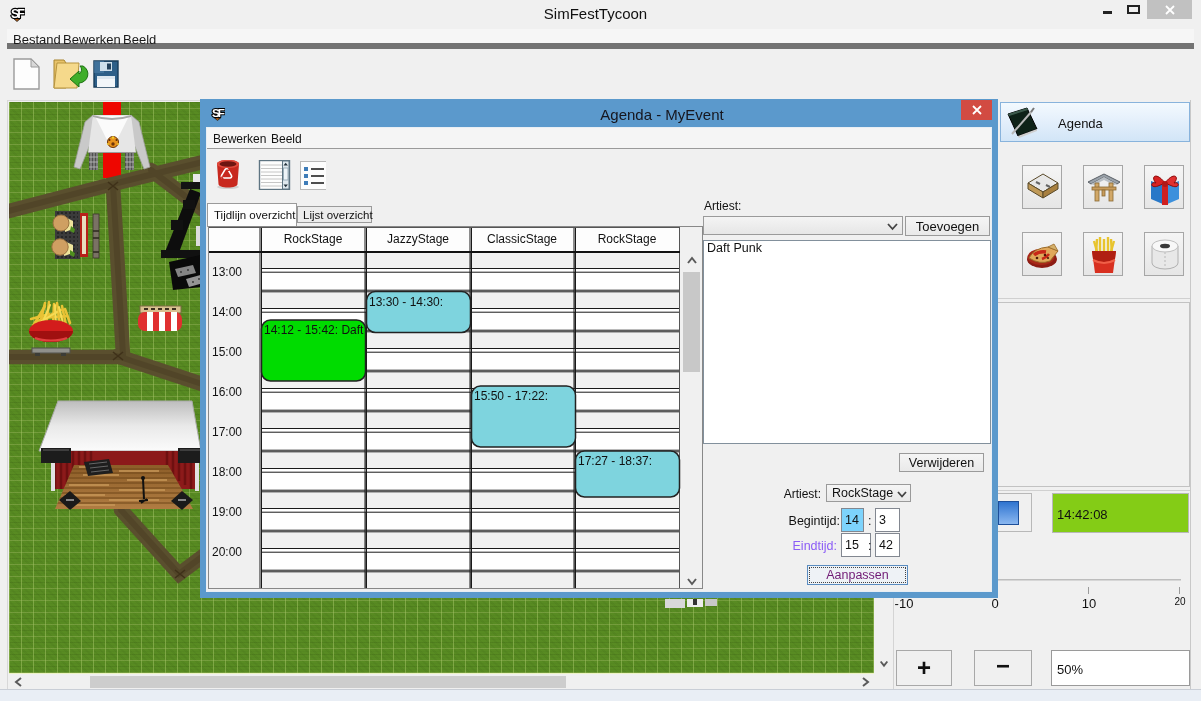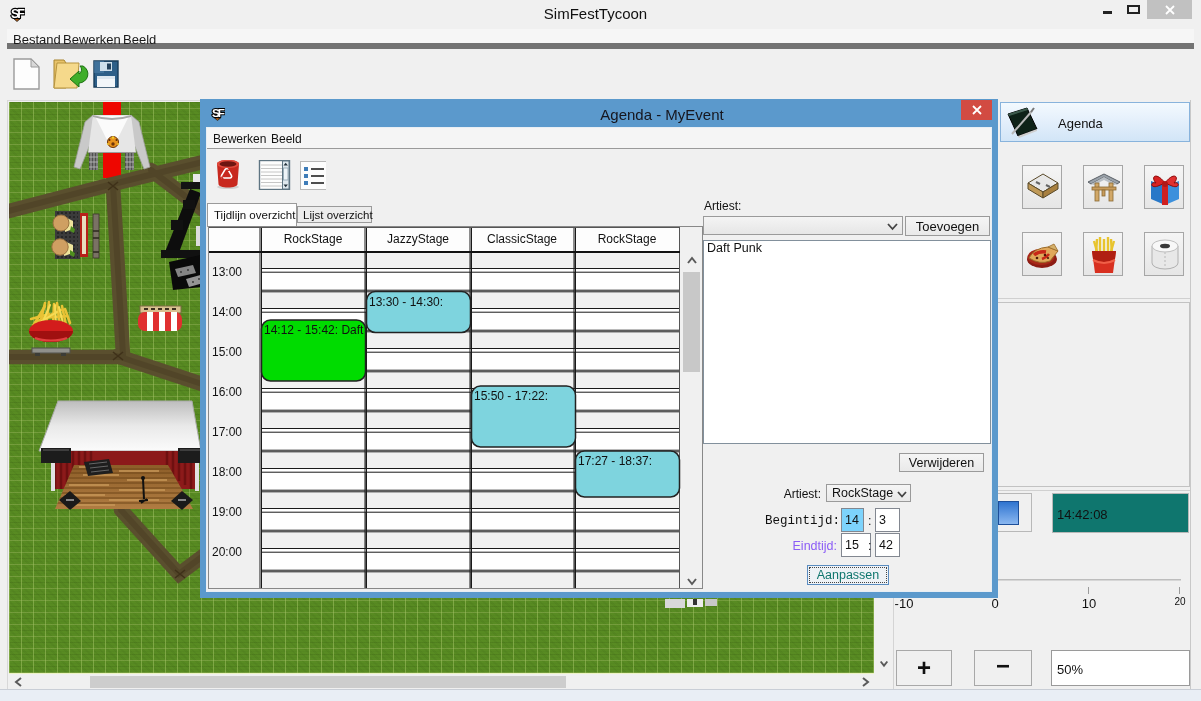--- a/index.html
+++ b/index.html
@@ -309,21 +309,21 @@
     </svg>
   </div>
 
   <div class="abs" style="left:5px;top:198px;width:291px;height:1px;background:#d0d0d0;"></div>
 
   <div class="abs" style="left:6px;top:202px;width:290px;height:185px;border:1px solid #c2c2c2;background:#f0f0f0;"></div>
 
   <div class="abs" style="left:5px;top:390px;width:291px;height:1px;background:#d0d0d0;"></div>
   <div class="abs" style="left:102px;top:393px;width:36px;height:39px;border:1px solid #b8b8b8;background:#f0f0f0;"></div>
   <div class="abs" style="left:104px;top:401px;width:21px;height:24px;background:linear-gradient(180deg,#2f74d0,#8ab7f0);border:1px solid #1d4f9a;"></div>
-  <div class="abs" style="left:158px;top:393px;width:137px;height:40px;border:1px solid #b8b8b8;background:#0f766e;font-size:13px;color:#111;">
+  <div class="abs" style="left:158px;top:393px;width:137px;height:40px;border:1px solid #b8b8b8;background:#84cc16;font-size:13px;color:#111;">
       <span class="abs" style="left:4px;top:13px;">14:42:08</span>
     </div>
 
   <div class="abs" style="left:8px;top:479px;width:279px;height:2px;background:#d6d6d6;border-top:1px solid #bdbdbd;"></div>
   <div class="abs" style="left:194px;top:487px;width:1px;height:7px;background:#9a9a9a;"></div>
   <div class="abs" style="left:285px;top:487px;width:1px;height:7px;background:#9a9a9a;"></div>
   <div class="abs" style="left:-3px;top:496px;width:26px;text-align:center;font-size:13px;color:#111;">-10</div>
   <div class="abs" style="left:88px;top:496px;width:26px;text-align:center;font-size:13px;color:#111;">0</div>
   <div class="abs" style="left:182px;top:496px;width:26px;text-align:center;font-size:13px;color:#111;">10</div>
   <div class="abs" style="left:273px;top:496px;width:26px;text-align:center;font-size:10px;color:#111;">20</div>
@@ -527,33 +527,33 @@
       </div>
     <div class="abs" style="left:692px;top:325px;width:85px;height:19px;border:1px solid #9a9a9a;background:linear-gradient(180deg,#f5f5f5,#e9e9e9);text-align:center;font-size:12.5px;color:#111;line-height:18px;">Verwijderen</div>
 
     <div class="abs" style="left:540px;top:359px;width:74px;text-align:right;font-size:12px;color:#111;">Artiest:</div>
     <div class="abs" style="left:619px;top:356px;width:85px;height:18px;border:1px solid #9a9a9a;background:linear-gradient(180deg,#f5f5f5,#e9e9e9);font-size:12.5px;color:#111;">
       <span class="abs" style="left:5px;top:1px;">RockStage</span>
       <svg class="abs" style="left:70px;top:6px;" width="10" height="7" viewBox="0 0 10 7">
           <path d="M1,1 L5,5.5 L9,1" fill="none" stroke="#444" stroke-width="1.8"></path>
         </svg>
     </div>
-    <div class="abs" style="left:540px;top:386px;width:93px;text-align:right;font-size:12.5px;color:#111;font-family:Liberation Mono, monospace;">Begintijd:</div>
+    <div class="abs" style="left:540px;top:386px;width:93px;text-align:right;font-size:12.5px;color:#111;">Begintijd:</div>
     <div class="abs" style="left:634px;top:380px;width:23px;height:24px;border:1px solid #828790;background:#7dd3fc;font-size:12.5px;color:#111;">
         <span class="abs" style="left:3px;top:4px;">14</span>
       </div>
     <div class="abs" style="left:661px;top:386px;font-size:12.5px;color:#111;">:</div>
     <div class="abs" style="left:668px;top:380px;width:25px;height:24px;border:1px solid #828790;background:#fff;font-size:12.5px;color:#111;">
         <span class="abs" style="left:3px;top:4px;">3</span>
       </div>
     <div class="abs" style="left:540px;top:411px;width:90px;text-align:right;font-size:12.5px;color:#8b5cf6;">Eindtijd:</div>
     <div class="abs" style="left:634px;top:405px;width:30px;height:24px;border:1px solid #828790;background:#fff;font-size:12.5px;color:#111;">
         <span class="abs" style="left:3px;top:4px;">15</span>
       </div>
     <div class="abs" style="left:661px;top:411px;font-size:12.5px;color:#111;">:</div>
     <div class="abs" style="left:668px;top:405px;width:25px;height:24px;border:1px solid #828790;background:#fff;font-size:12.5px;color:#111;">
         <span class="abs" style="left:3px;top:4px;">42</span>
       </div>
-    <div class="abs" style="left:600px;top:437px;width:82px;height:20px;border:1px solid #5a8cc0;background:#eef2f6;text-align:center;font-size:12.5px;color:#0f766e;line-height:19px;outline:1px dotted #444;outline-offset:-3px;">Aanpassen</div>
+    <div class="abs" style="left:600px;top:437px;width:101px;height:20px;border:1px solid #5a8cc0;background:#eef2f6;text-align:center;font-size:12.5px;color:#701a75;line-height:19px;outline:1px dotted #444;outline-offset:-3px;">Aanpassen</div>
   </div>
 </div>
 
 <div class="abs" style="left:0;top:689px;width:1201px;height:12px;background:#e9eef5;border-top:1px solid #c9ced6;"></div>
 
 </body></html>

